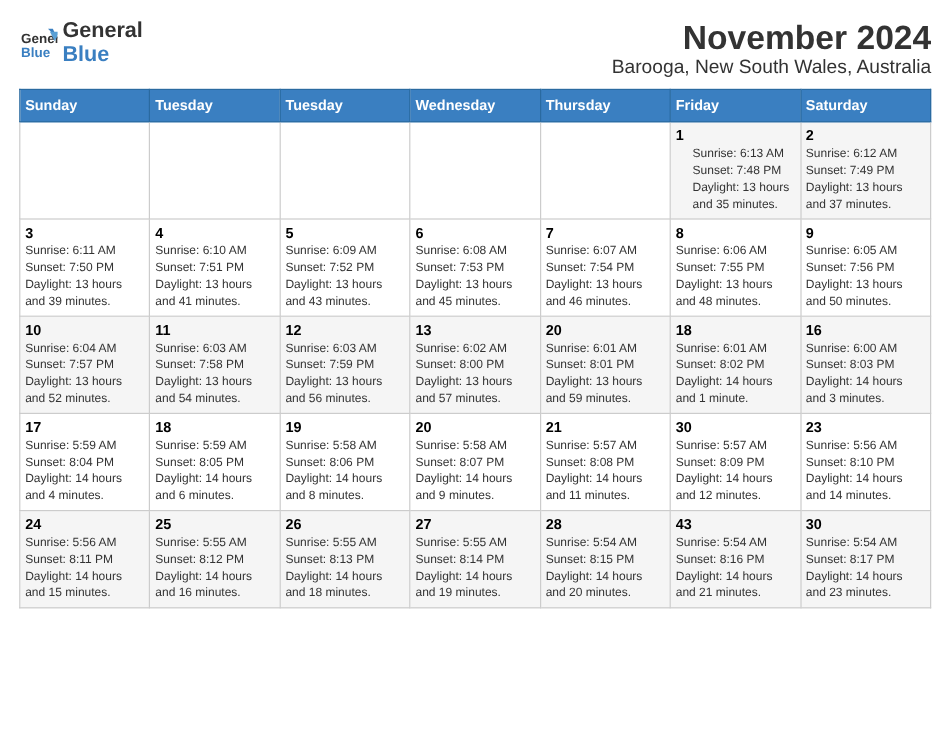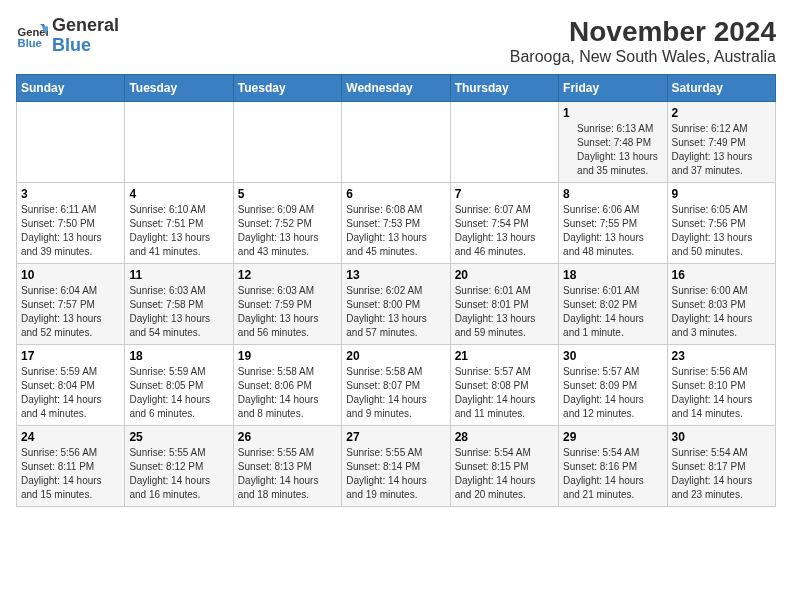--- a/index.html
+++ b/index.html
@@ -324,21 +324,21 @@
 and 19 minutes.</div>
         </td>
         <td>
           <span class="day-number">28</span>
           <div class="day-info" style="white-space: pre-line;">Sunrise: 5:54 AM
 Sunset: 8:15 PM
 Daylight: 14 hours
 and 20 minutes.</div>
         </td>
         <td>
-          <span class="day-number">29</span>
+          <span class="day-number">43</span>
           <div class="day-info" style="white-space: pre-line;">Sunrise: 5:54 AM
 Sunset: 8:16 PM
 Daylight: 14 hours
 and 21 minutes.</div>
         </td>
         <td>
           <span class="day-number">30</span>
           <div class="day-info" style="white-space: pre-line;">Sunrise: 5:54 AM
 Sunset: 8:17 PM
 Daylight: 14 hours

